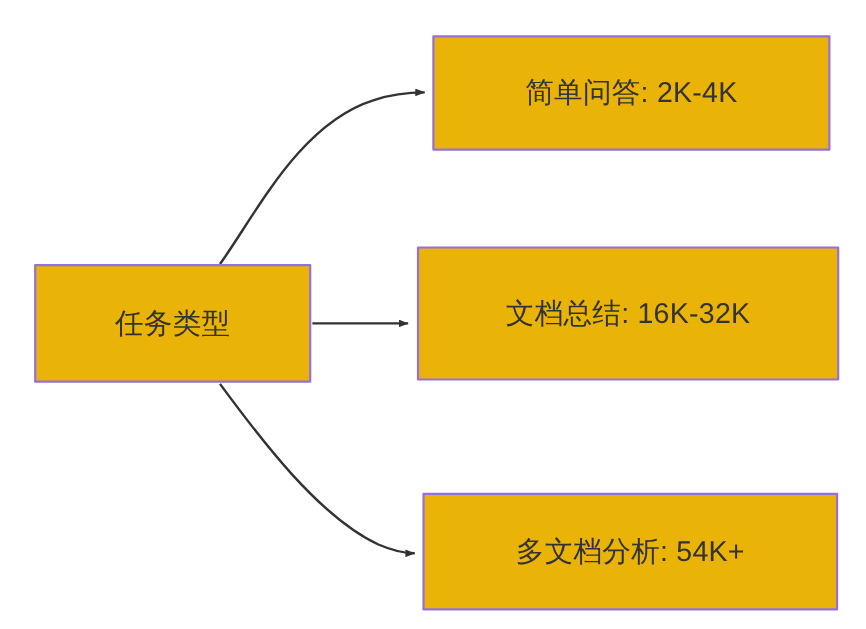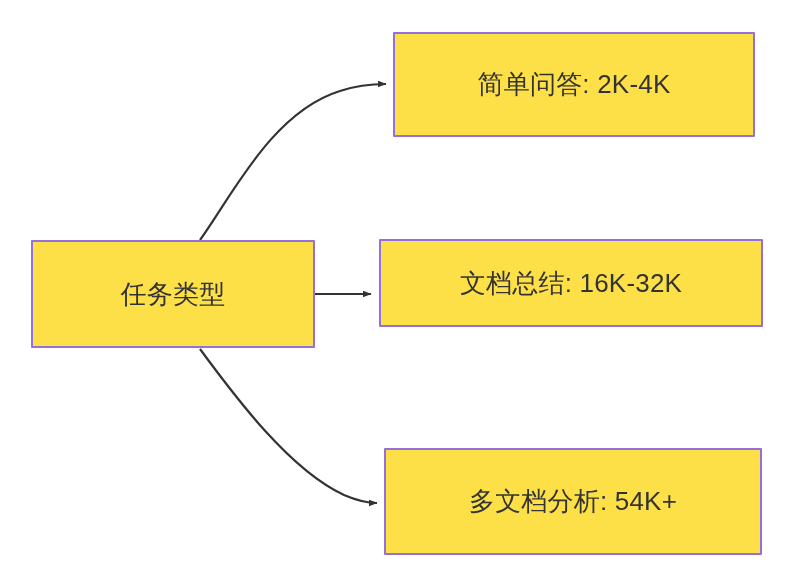--- a/index.html
+++ b/index.html
@@ -21,53 +21,53 @@
     position: absolute;
     left: 0;
     top: 0;
     width: 787px;
     height: 572px;
     pointer-events: none;
   }
   .flow-node {
     position: absolute;
     box-sizing: border-box;
-    background: #fde047;
+    background: #eab308;
     border: 2px solid #9370db;
     border-radius: 1px;
     display: flex;
     align-items: center;
     justify-content: center;
     z-index: 2;
   }
   .flow-node-label {
     color: #333333;
     font-size: 26px;
     line-height: 1.25;
     letter-spacing: 0.2px;
     white-space: nowrap;
     text-align: center;
   }
   #node-root {
     left: 31px;
     top: 240px;
-    width: 284px;
+    width: 252px;
     height: 108px;
   }
   #node-simple-qa {
     left: 393px;
     top: 32px;
     width: 362px;
     height: 105px;
   }
   #node-doc-summary {
     left: 379px;
-    top: 239px;
+    top: 224px;
     width: 384px;
-    height: 88px;
+    height: 122px;
   }
   #node-multi-doc {
     left: 384px;
     top: 448px;
     width: 378px;
     height: 107px;
   }
 </style>
 </head>
 <body>

